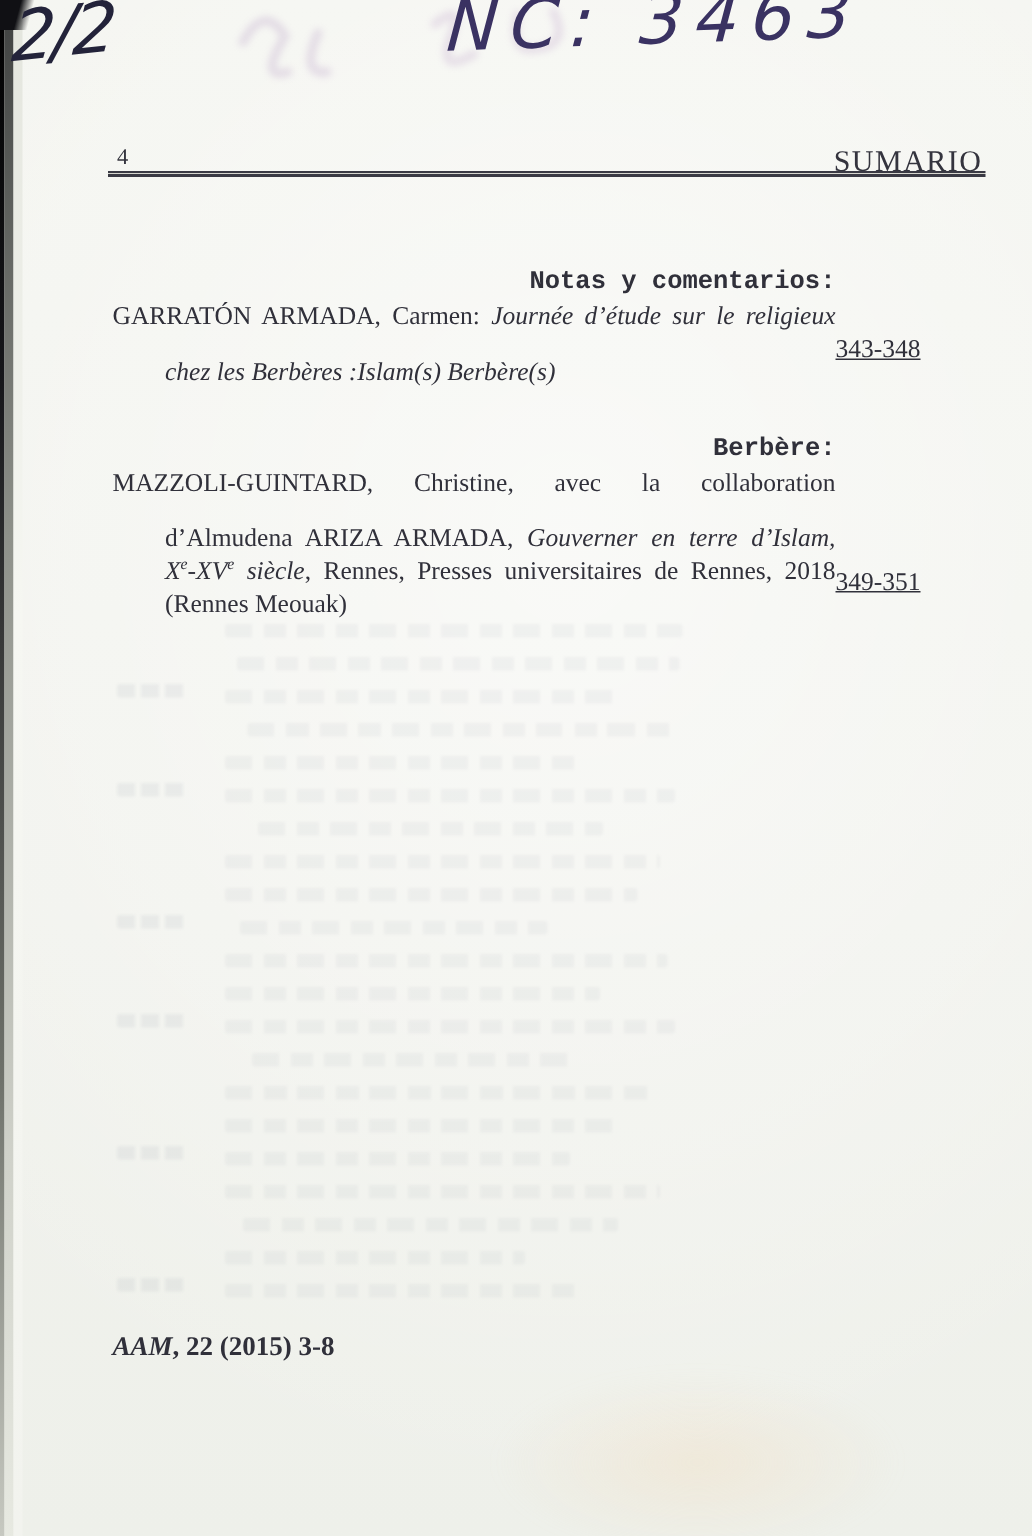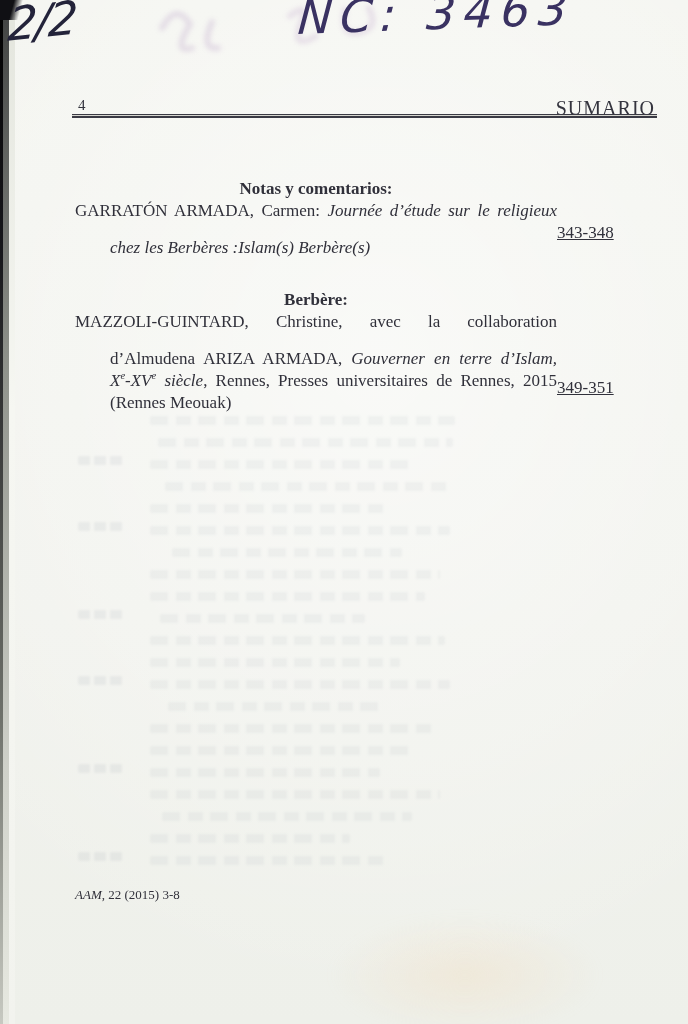--- a/index.html
+++ b/index.html
@@ -35,34 +35,34 @@
   
   .pagenum{position:absolute;left:78px;top:97px;font-size:15px;color:#34343e;}
   .running-title{position:absolute;right:33px;top:97px;font-size:20px;
     letter-spacing:1px;color:#34343e;}
   .rule{position:absolute;left:72px;top:114px;width:585px;height:4px;
     background:linear-gradient(to bottom,#3a3a44 0 32%,#d6d6cf 32% 58%,#3a3a44 58% 100%);}
   
   .toc{position:absolute;left:75px;top:178px;width:580px;
     font-size:17px;line-height:22px;color:#30303a;}
   .section + .section{margin-top:45px;}
-  .sec-heading{width:482px;text-align:center;font-weight:bold;height:22px;}
+  .sec-heading{width:482px;text-align:right;font-weight:bold;height:22px;font-family:Liberation Mono, monospace;}
   .line-row{display:flex;height:22px;}
   .lt{width:482px;box-sizing:border-box;}
   .lt.justify{text-align:justify;text-align-last:justify;-moz-text-align-last:justify;}
   .lt.indent{padding-left:35px;margin-top:15px;}
   .lt.leader{display:flex;}
   .lt .seg-wrap{white-space:nowrap;}
   .dots{flex:1;overflow:hidden;white-space:nowrap;letter-spacing:2px;
     padding-left:5px;padding-right:12px;}
   .pg{width:98px;box-sizing:border-box;text-align:left;padding-right:3px;text-decoration:underline;}
   .it{font-style:italic;}
   sup{font-size:.62em;vertical-align:super;line-height:0;}
   
-  .footer{position:absolute;left:75px;top:887px;font-size:13px;color:#30303a;}
+  .footer{position:absolute;left:75px;top:887px;font-size:18px;color:#30303a;font-weight:bold;}
   
   .ghost{position:absolute;inset:0;pointer-events:none;}
   .ghost-row{position:absolute;height:9px;border-radius:2px;opacity:.12;filter:blur(1px);
     background:repeating-linear-gradient(90deg,
       rgba(116,126,142,.55) 0 18px, transparent 18px 26px,
       rgba(116,126,142,.55) 26px 41px, transparent 41px 48px);}
   .ghost-num{position:absolute;left:78px;width:48px;height:9px;border-radius:2px;
     opacity:.14;filter:blur(1px);
     background:repeating-linear-gradient(90deg,
       rgba(110,120,138,.6) 0 12px, transparent 12px 16px);}
@@ -142,21 +142,21 @@
         <div class="sec-heading">Berbère:</div>
         <div class="line-row">
           <div class="lt justify"><span>MAZZOLI-GUINTARD, Christine, avec la collaboration</span></div>
           <div class="pg"></div>
         </div>
         <div class="line-row">
           <div class="lt justify indent"><span>d’Almudena ARIZA ARMADA, </span><span class="it">Gouverner en terre d’Islam,</span></div>
           <div class="pg"></div>
         </div>
         <div class="line-row">
-          <div class="lt justify indent"><span class="it">X</span><sup class="it">e</sup><span class="it">-XV</span><sup class="it">e</sup><span class="it"> siècle</span><span>, Rennes, Presses universitaires de Rennes, 2015</span></div>
+          <div class="lt justify indent"><span class="it">X</span><sup class="it">e</sup><span class="it">-XV</span><sup class="it">e</sup><span class="it"> siècle</span><span>, Rennes, Presses universitaires de Rennes, 2018</span></div>
           <div class="pg"></div>
         </div>
         <div class="line-row">
           <div class="lt indent leader">
             <span class="seg-wrap"><span>(Rennes Meouak)</span></span>
             <span class="dots">................................................................................................................................................................</span>
           </div>
           <div class="pg">349-351</div>
         </div>
       </div>

